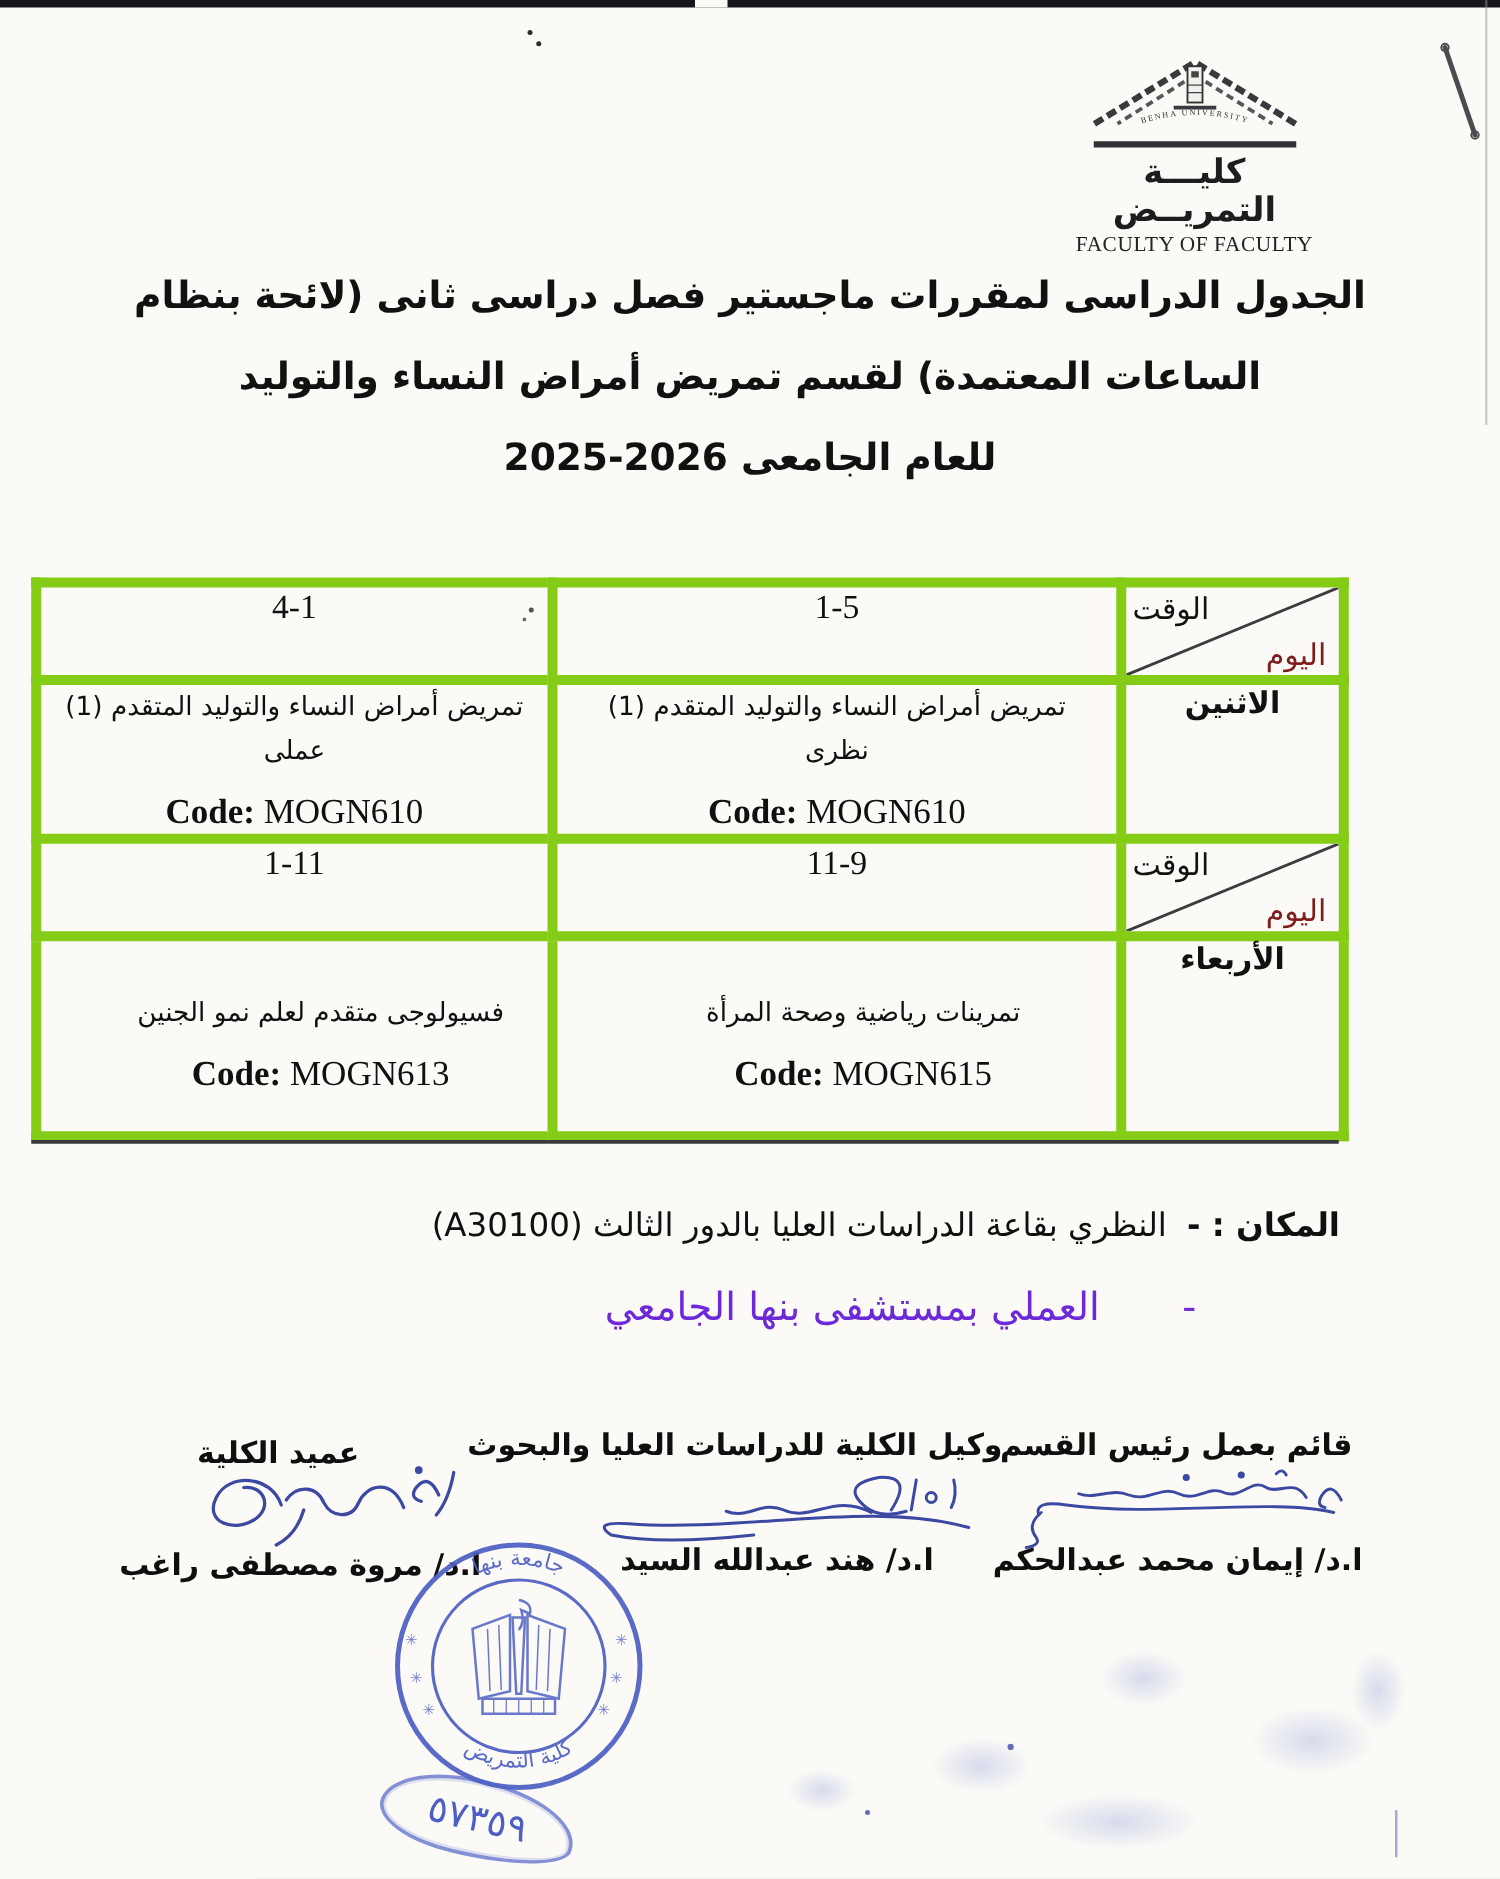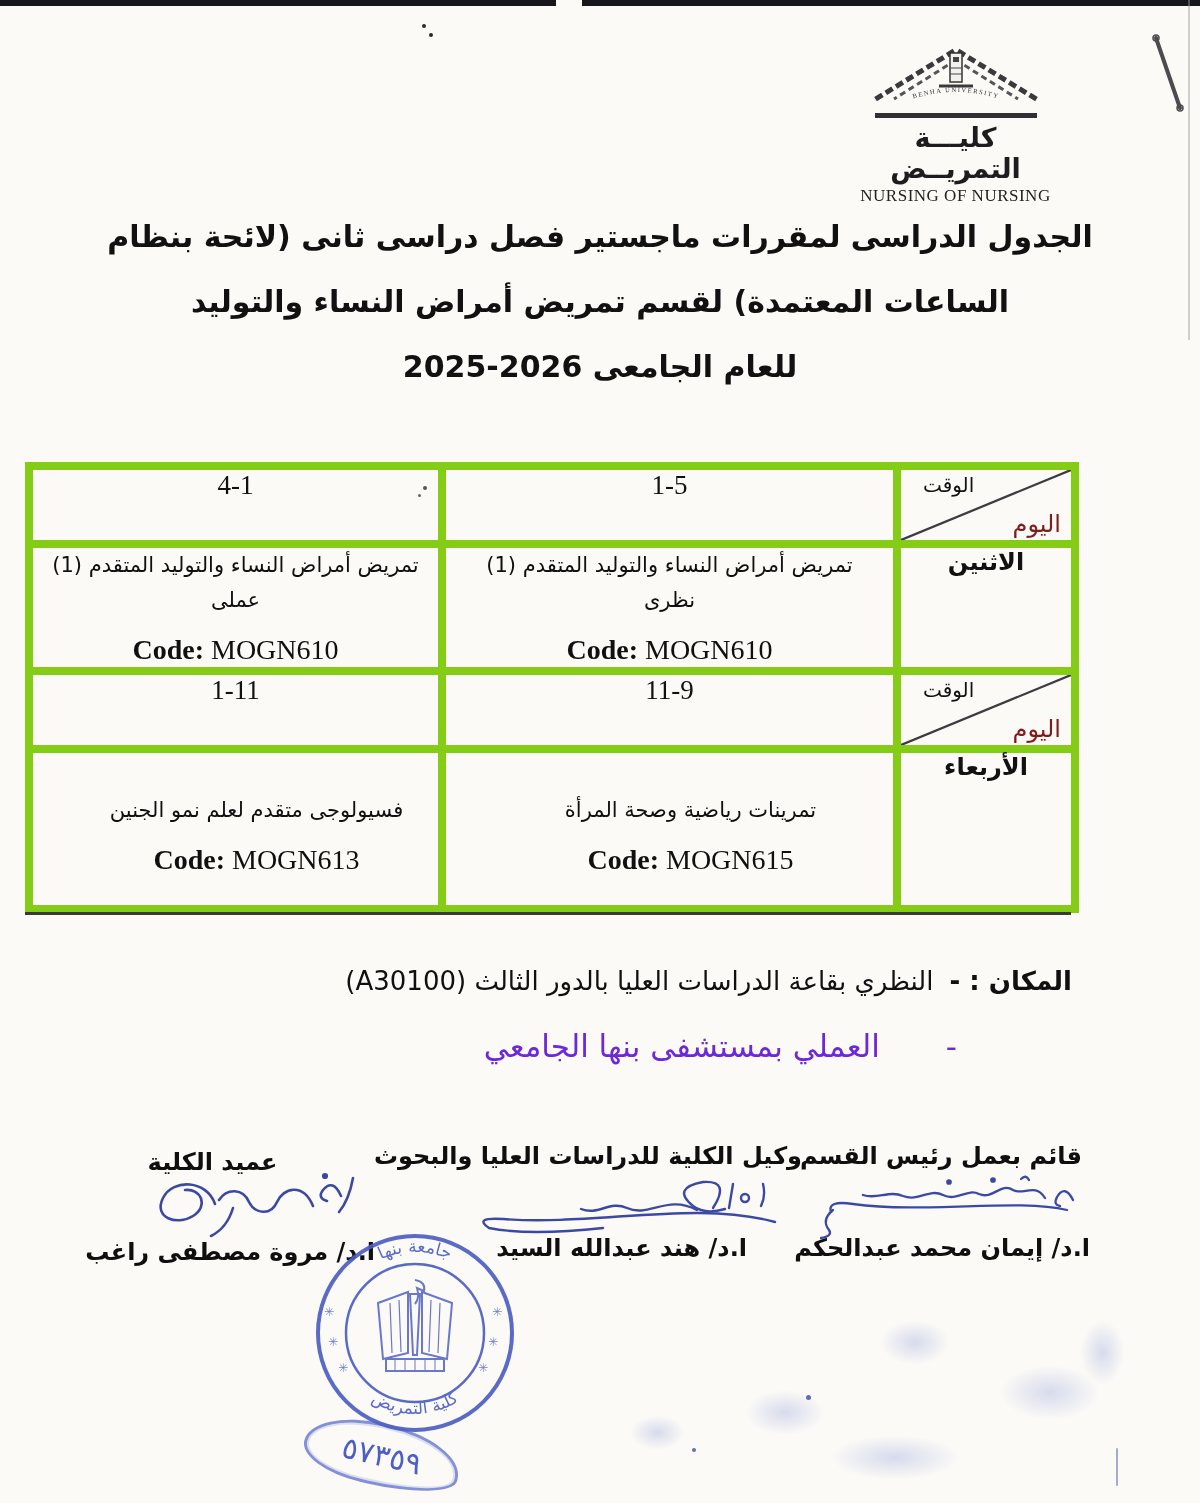--- a/index.html
+++ b/index.html
@@ -26,21 +26,21 @@
   
   table.sched { position:absolute; left:25px; top:462px; width:1046px; direction:rtl;
     border-collapse:collapse; table-layout:fixed; background:transparent; }
   table.sched td { border:8px solid #84cc16; padding:0; vertical-align:top; text-align:center; position:relative; }
   table.sched { border:3px solid #333; }
   .r-head { height:78px; }
   .r-c1 { height:127px; }
   .r-c2 { height:160px; }
   td.corner { overflow:hidden; }
   td.corner svg { position:absolute; inset:0; width:100%; height:100%; }
-  .c-time { position:absolute; top:3px; left:22px; font-size:20px; color:#111; }
+  .c-time { position:absolute; top:3px; left:5px; font-size:24px; color:#111; }
   .c-day  { position:absolute; bottom:2px; right:10px; font-size:24px; color:#7f1d1d;margin-top:46px; }
   td.time { font-family:"Liberation Serif", serif; font-size:27px; padding-top:8px; color:#111; }
   td.day { vertical-align:middle; font-size:24px; font-weight:bold; color:#111; }
   td.course { padding-top:8px; font-size:21px; color:#101010; }
   td.course.low { padding-top:40px;padding-left:42px; }
   .c-title { line-height:35px; }
   .c-type  { line-height:35px; }
   .c-type:empty { display:none; }
   .c-code  { margin-top:16px; font-family:"Liberation Serif", serif; font-size:28px; direction:ltr; unicode-bidi:isolate; }
   .c-code b { font-weight:bold; }
@@ -54,21 +54,21 @@
   .sig { position:absolute; direction:rtl; }
   .sig .t { font-size:24px; font-weight:bold; color:#0f0f0f; white-space:nowrap; }
   .sig .n { font-size:24px; font-weight:bold; color:#0f0f0f; white-space:nowrap; position:absolute; }
   .sig svg { position:absolute; }
   .sig-head { top:1142px; right:118px; width:300px; height:140px; text-align:right; }
   .sig-head .n { top:92px; right:-8px; }
   .sig-head svg { top:28px; right:-5px; }
   .sig-vice { top:1142px; left:430px; width:372px; height:140px; text-align:center; }
   .sig-vice .n { top:92px; right:55px; }
   .sig-vice svg { top:32px; left:15px; }
-  .sig-dean { top:1148px; left:90px; width:300px; height:140px; text-align:center; }
+  .sig-dean { top:1148px; left:100px; width:300px; height:140px; text-align:center; }
   .sig-dean .t { margin-right:55px; }
   .sig-dean .n { top:90px; right:15px; }
   .sig-dean svg { top:14px; left:25px; }
   
   .stamp { position:absolute; left:312px; top:1230px; width:206px; height:206px; opacity:.92; }
   .stamp-number { position:absolute; left:303px; top:1424px; width:152px; height:56px;
     transform:rotate(13deg); border:3px solid rgba(80,98,198,.7); color:#4d5ec4;
     border-radius:48% 52% 58% 42% / 58% 62% 38% 46%;
     box-shadow:inset 0 0 0 2px rgba(80,98,198,.18);
     display:flex; align-items:center; justify-content:center;
@@ -109,21 +109,21 @@
       <path d="M78,42 H112" stroke="#3a3a3e" stroke-width="3"></path>
       <defs>
           <path id="logoarc" d="M48,56 Q95,40 142,56"></path>
         </defs>
       <text font-size="6.5" letter-spacing="1.5" fill="#333" font-family="Liberation Serif, serif">
         <textPath href="#logoarc" startOffset="50%" text-anchor="middle">BENHA UNIVERSITY</textPath>
       </text>
     </svg>
     <div class="logo-bar"></div>
     <div class="logo-ar">كليـــة التمريــض</div>
-    <div class="logo-en">NURSING OF NURSING</div>
+    <div class="logo-en">FACULTY OF FACULTY</div>
   </div>
 
   <div class="title-block">
     <div class="title-line">الجدول الدراسى لمقررات ماجستير فصل دراسى ثانى (لائحة بنظام</div>
     <div class="title-line">الساعات المعتمدة) لقسم تمريض أمراض النساء والتوليد</div>
     <div class="title-line">للعام الجامعى 2026-2025</div>
   </div>
 
   <table class="sched">
     <colgroup>

